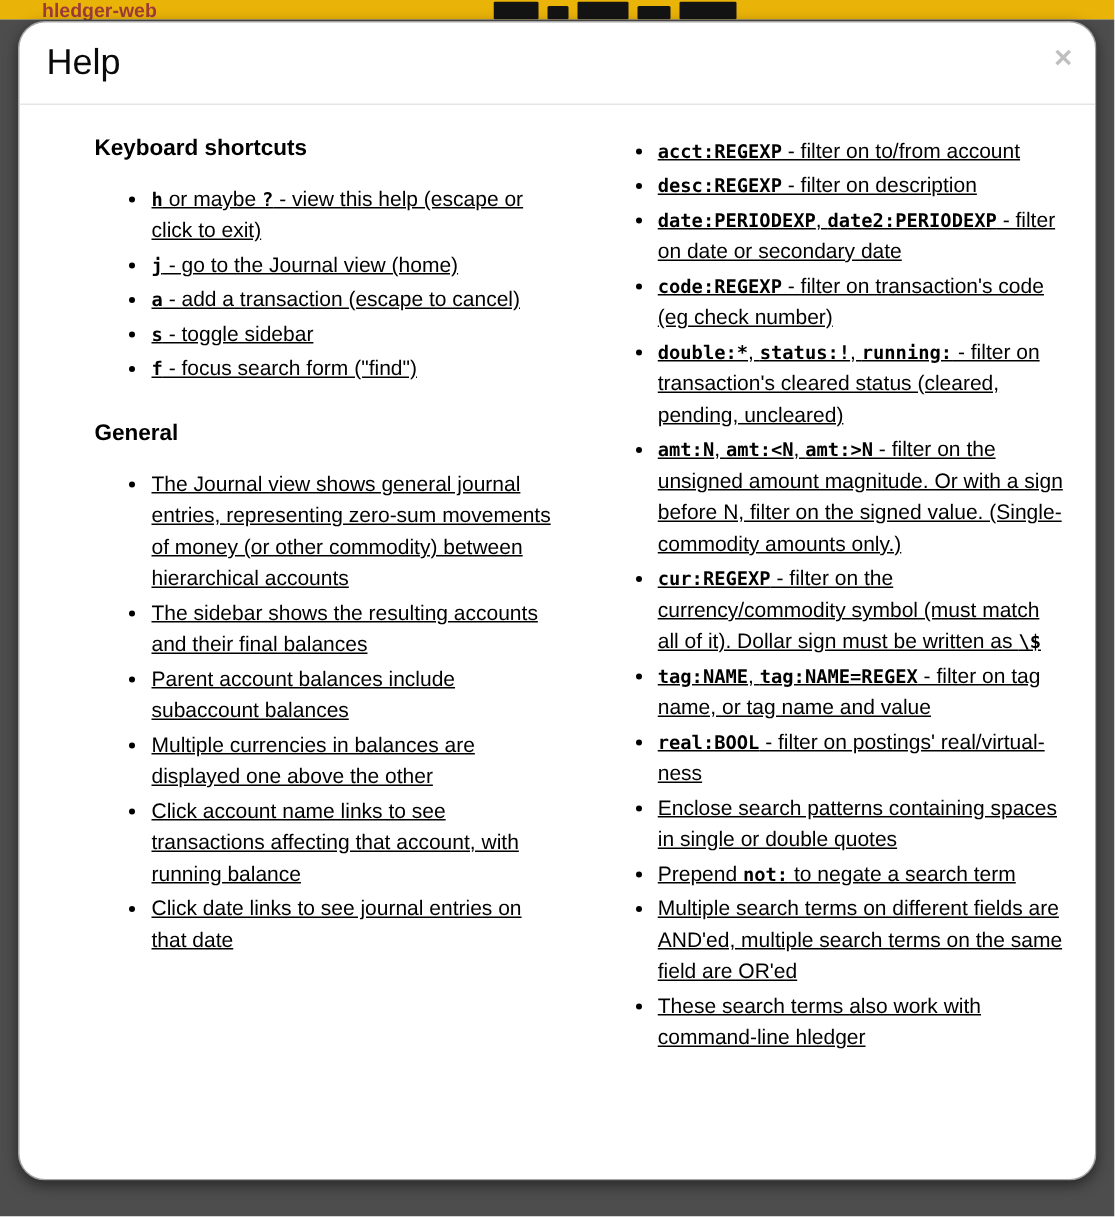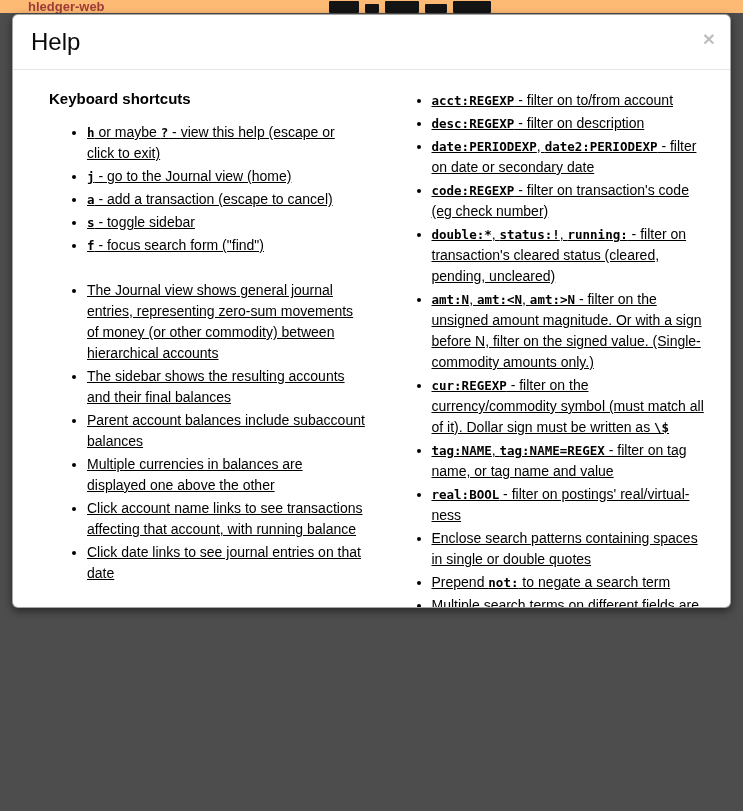--- a/index.html
+++ b/index.html
@@ -6,21 +6,21 @@
   html, body { width:743px; height:811px; }
   body {
     font-family:"Liberation Sans","DejaVu Sans",sans-serif;
     background:#ffffff;
     position:relative;
     overflow:hidden;
     color:#000;
   }
 
   
-  .topstrip { position:absolute; top:0; left:0; width:743px; height:13px; background:#fdba74; overflow:visible; }
+  .topstrip { position:absolute; top:0; left:0; width:743px; height:13px; background:#eab308; overflow:visible; }
   .brand {
     position:absolute; left:28px; top:-1px;
     font-size:13px; font-weight:bold;
     color:var(--brand,#9e3b39); text-decoration:none; cursor:pointer;
   }
   .heading-clip { position:absolute; left:329px; top:1px; width:165px; height:12px; overflow:hidden; }
   .heading-clip span { position:absolute; background:#141414; border-radius:1px; top:0; height:12px; }
   .heading-clip .b1 { left:0;   width:30px; }
   .heading-clip .b2 { left:36px; width:14px; height:9px; top:3px; }
   .heading-clip .b3 { left:56px; width:34px; }
@@ -28,42 +28,42 @@
   .heading-clip .b5 { left:124px; width:38px; }
 
   
   .backdrop {
     position:absolute; left:0; top:13px; width:743px; height:798px;
     background:var(--backdrop,#4d4d4d);
   }
 
   
   .modal {
-    position:absolute; left:12px; top:14px; width:719px; height:594px;
+    position:absolute; left:12px; top:14px; width:719px; height:773px;
     background:var(--modal_bg,#ffffff);
     border:1px solid rgba(0,0,0,.35);
-    border-radius:6px;
+    border-radius:18px;
     box-shadow:0 3px 9px rgba(0,0,0,.5);
     overflow:hidden;
   }
   .modal-header {
     position:relative;
     padding:12px 15px 12px 18px;
     border-bottom:1px solid #e5e5e5;
   }
   .modal-title { font-size:24px; font-weight:500; line-height:30px; color:#0a0a0a; }
   .close-btn {
     position:absolute; right:15px; top:13px;
     background:none; border:none;
     font-size:21px; font-weight:bold; line-height:1;
     color:#000; opacity:.25; cursor:pointer;
     font-family:"Liberation Sans","DejaVu Sans",sans-serif;
   }
 
-  .modal-body { display:flex; padding:20px 6px 20px 22px; }
+  .modal-body { display:flex; padding:20px 6px 20px 2px;margin-left:34px; }
   .col { width:50%; padding:0 14px; }
 
   .section-heading { font-size:15px; font-weight:bold; line-height:18px; margin:0 0 14px 0; color:#000; }
   ul.help-list { margin:0 0 24px 0; padding-left:38px; list-style:disc; }
   ul.help-list:last-child { margin-bottom:0; }
   li { font-size:14px; line-height:21px; margin-bottom:2px; color:#000;text-decoration:underline; }
   code {
     font-family:"DejaVu Sans Mono","Liberation Mono",monospace;
     font-weight:bold; font-size:12.5px; color:#000;
   }
@@ -92,20 +92,21 @@
   <div class="modal-body">
     <div class="col">
       <div class="section-heading">Keyboard shortcuts</div>
       <ul class="help-list">
           <li><code>h</code> or maybe <code>?</code> - view this help (escape or click to exit)</li>
           <li><code>j</code> - go to the Journal view (home)</li>
           <li><code>a</code> - add a transaction (escape to cancel)</li>
           <li><code>s</code> - toggle sidebar</li>
           <li><code>f</code> - focus search form ("find")</li>
         </ul>
+      <div class="section-heading">General</div>
       <ul class="help-list">
           <li>The Journal view shows general journal entries, representing zero-sum movements of money (or other commodity) between hierarchical accounts</li>
           <li>The sidebar shows the resulting accounts and their final balances</li>
           <li>Parent account balances include subaccount balances</li>
           <li>Multiple currencies in balances are displayed one above the other</li>
           <li>Click account name links to see transactions affecting that account, with running balance</li>
           <li>Click date links to see journal entries on that date</li>
         </ul>
     </div>
     <div class="col">

